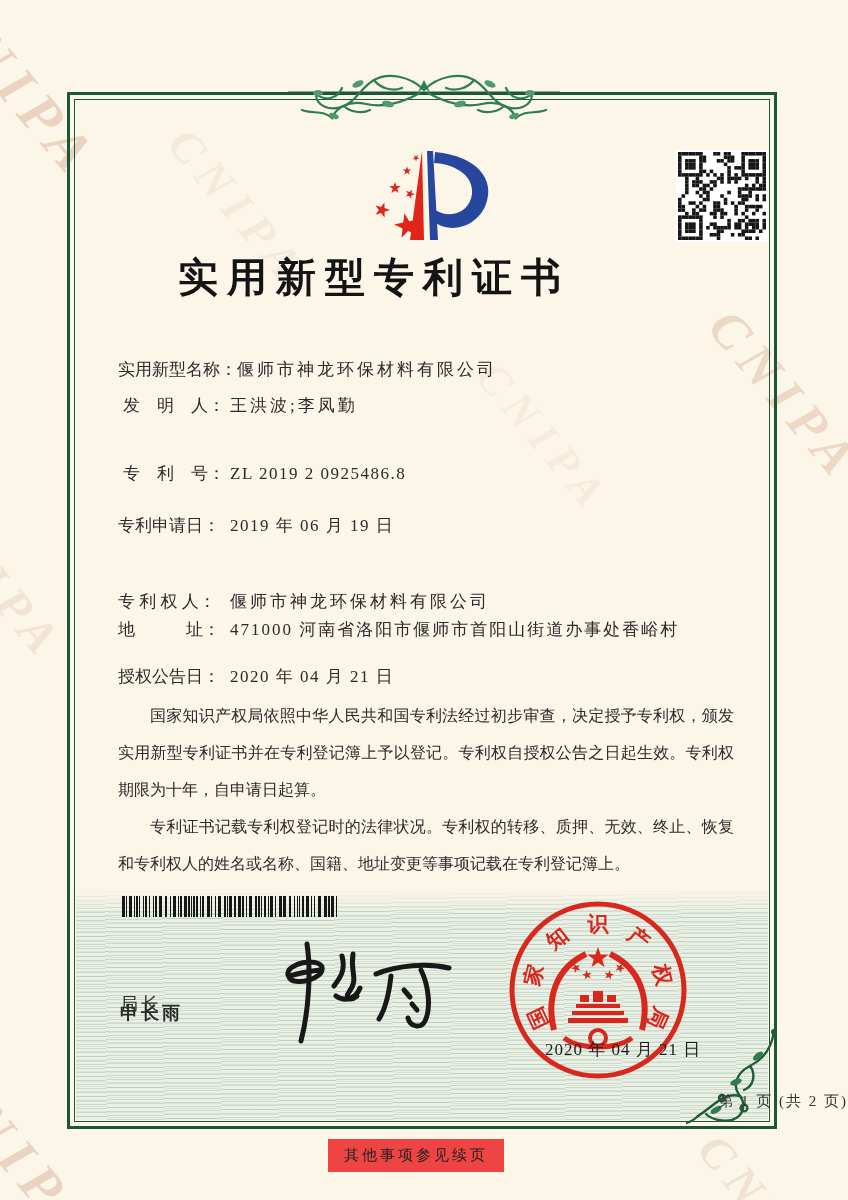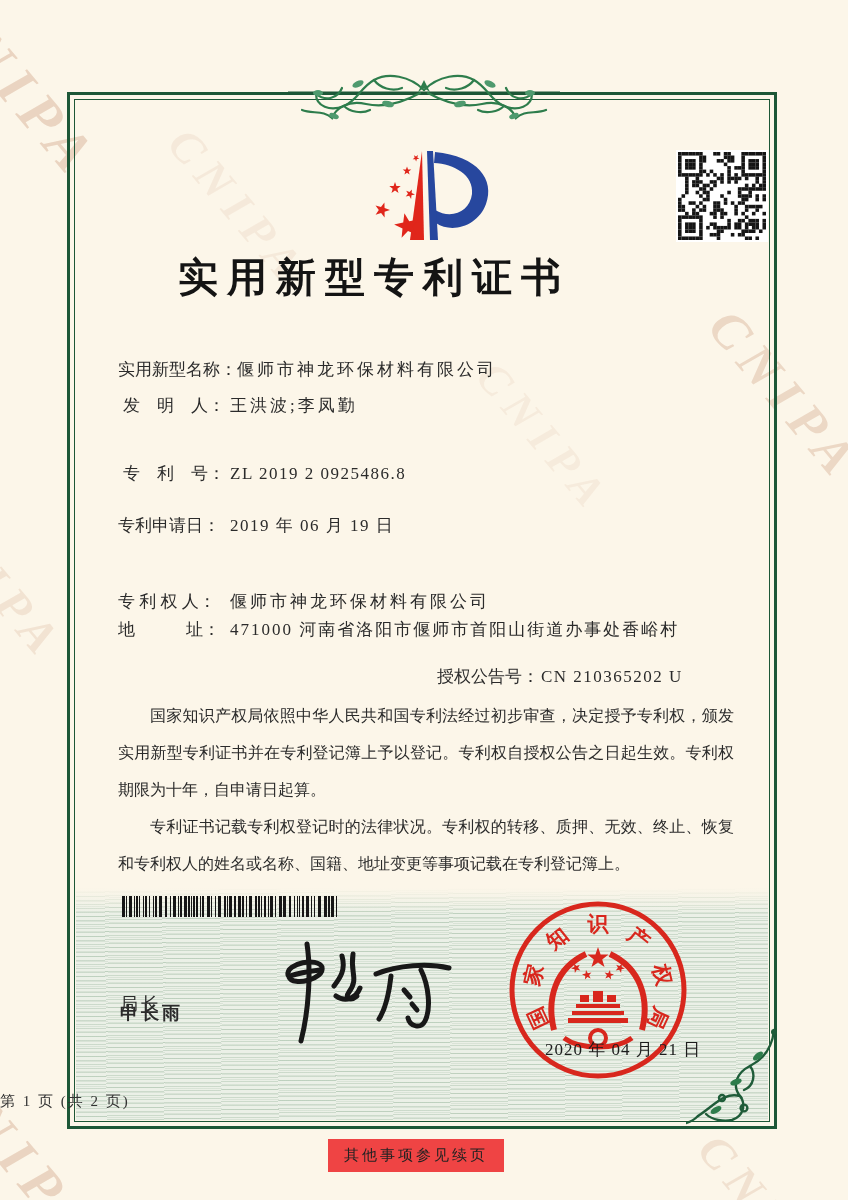--- a/index.html
+++ b/index.html
@@ -67,21 +67,21 @@
   .barcode{position:absolute;left:122px;top:896px;width:220px;height:21px;}
   .sig-title{position:absolute;left:120px;top:968px;font-size:18px;letter-spacing:3px;margin-top:24px;}
   .sig-name{position:absolute;left:120px;top:1001px;font-size:18px;letter-spacing:3px;font-weight:bold;}
   .signature{position:absolute;left:258px;top:930px;width:215px;height:118px;}
   .seal{position:absolute;left:506px;top:898px;width:184px;height:184px;}
   .seal-date{
     position:absolute;left:528px;top:1038px;width:190px;text-align:center;
     font-size:17px;color:#1c1c1c;letter-spacing:1px;white-space:nowrap;
   }
   .page-info{
-    position:absolute;left:0;top:1092px;width:848px;text-align:left;
+    position:absolute;left:0;top:1092px;width:848px;text-align:right;
     font-size:15px;letter-spacing:2px;color:#333;
   }
   .continuation{
     position:absolute;left:328px;top:1139px;background:#ef4444;
     padding:7px 16px;font-size:15px;letter-spacing:3px;color:#222;
   }
   
   .ornament-top{position:absolute;left:288px;top:66px;width:272px;height:62px;}
   .corner-flourish{position:absolute;left:686px;top:1028px;width:94px;height:106px;}
 </style>
@@ -455,22 +455,22 @@
   </div>
   <div class="frow" style="top:514px;left:118px;">
     <span class="flabel">专利申请日：</span><span class="fval latin">2019 年 06 月 19 日</span>
   </div>
   <div class="frow" style="top:590px;left:118px;">
     <span class="flabel">专 利 权 人：</span><span class="fval">偃师市神龙环保材料有限公司</span>
   </div>
   <div class="frow" style="top:618px;left:118px;">
     <span class="flabel">地　　　址：</span><span class="fval" style="letter-spacing:2px;margin-top:44px;">471000 河南省洛阳市偃师市首阳山街道办事处香峪村</span>
   </div>
-  <div class="frow" style="top:665px;left:437px;">
-    <span class="flabel" style="min-width:104px;">授权公告号：</span><span class="fval latin">CN 210365202 U</span>
+  <div class="frow" style="top:665px;left:118px;">
+    <span class="flabel">授权公告日：</span><span class="fval latin">2020 年 04 月 21 日</span>
   </div>
 
   <div class="body-text">
     <p>国家知识产权局依照中华人民共和国专利法经过初步审查，决定授予专利权，颁发实用新型专利证书并在专利登记簿上予以登记。专利权自授权公告之日起生效。专利权期限为十年，自申请日起算。</p>
     <p>专利证书记载专利权登记时的法律状况。专利权的转移、质押、无效、终止、恢复和专利权人的姓名或名称、国籍、地址变更等事项记载在专利登记簿上。</p>
   </div>
 
   <svg class="barcode" id="barcode-svg" viewBox="0 0 220 21" preserveAspectRatio="none">
       <rect x="0" y="0" width="3" height="21" fill="#161616"></rect>
       <rect x="4" y="0" width="1" height="21" fill="#161616"></rect>

